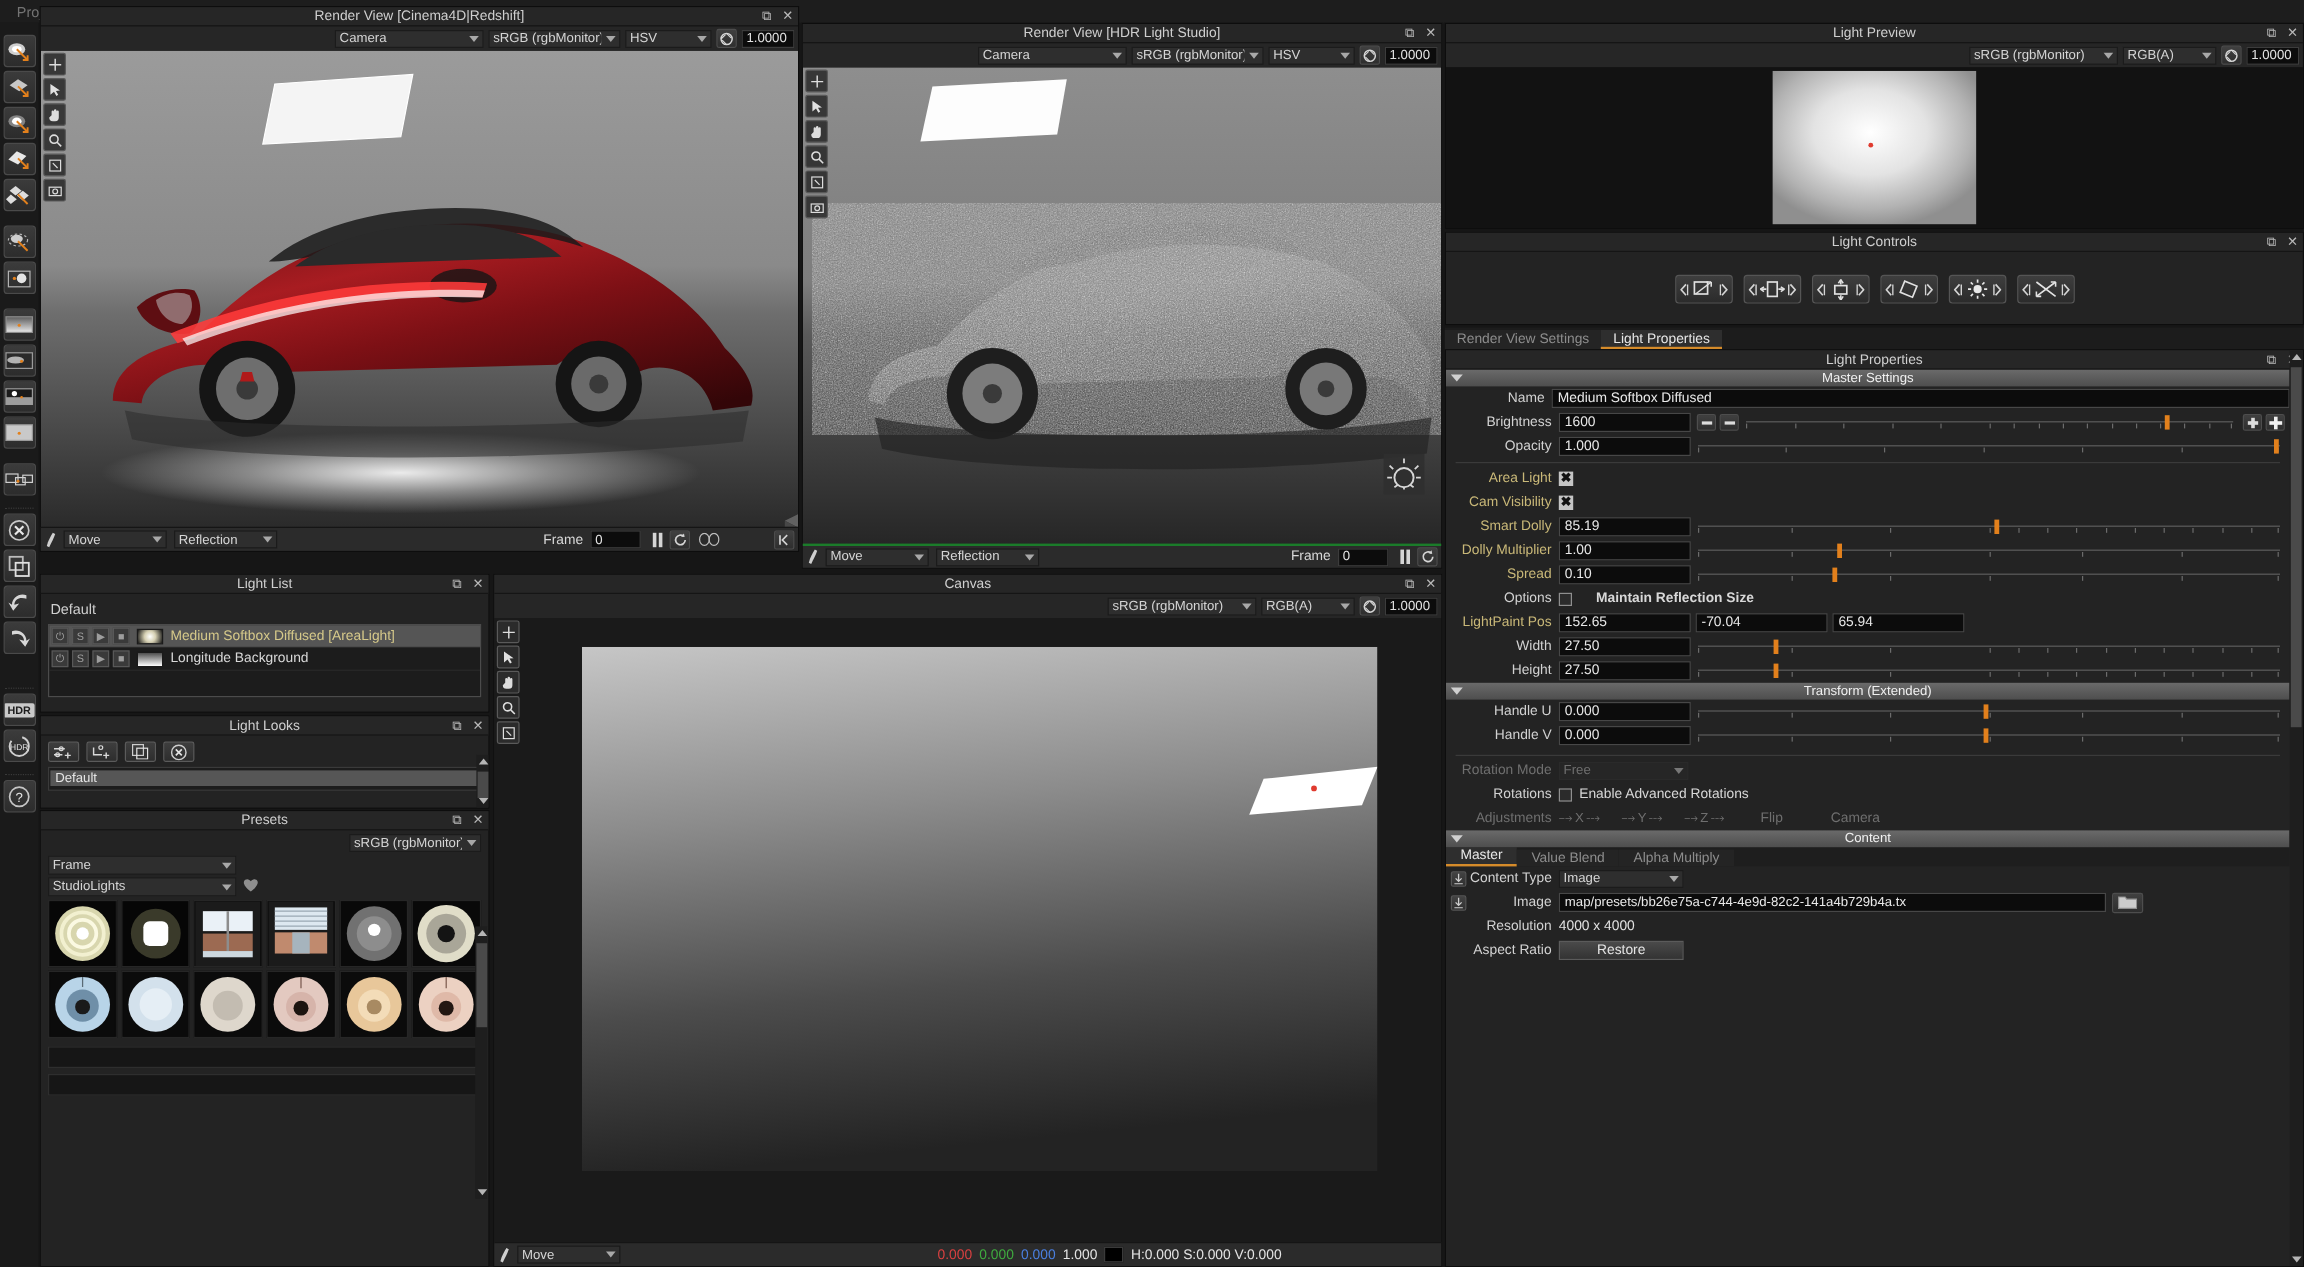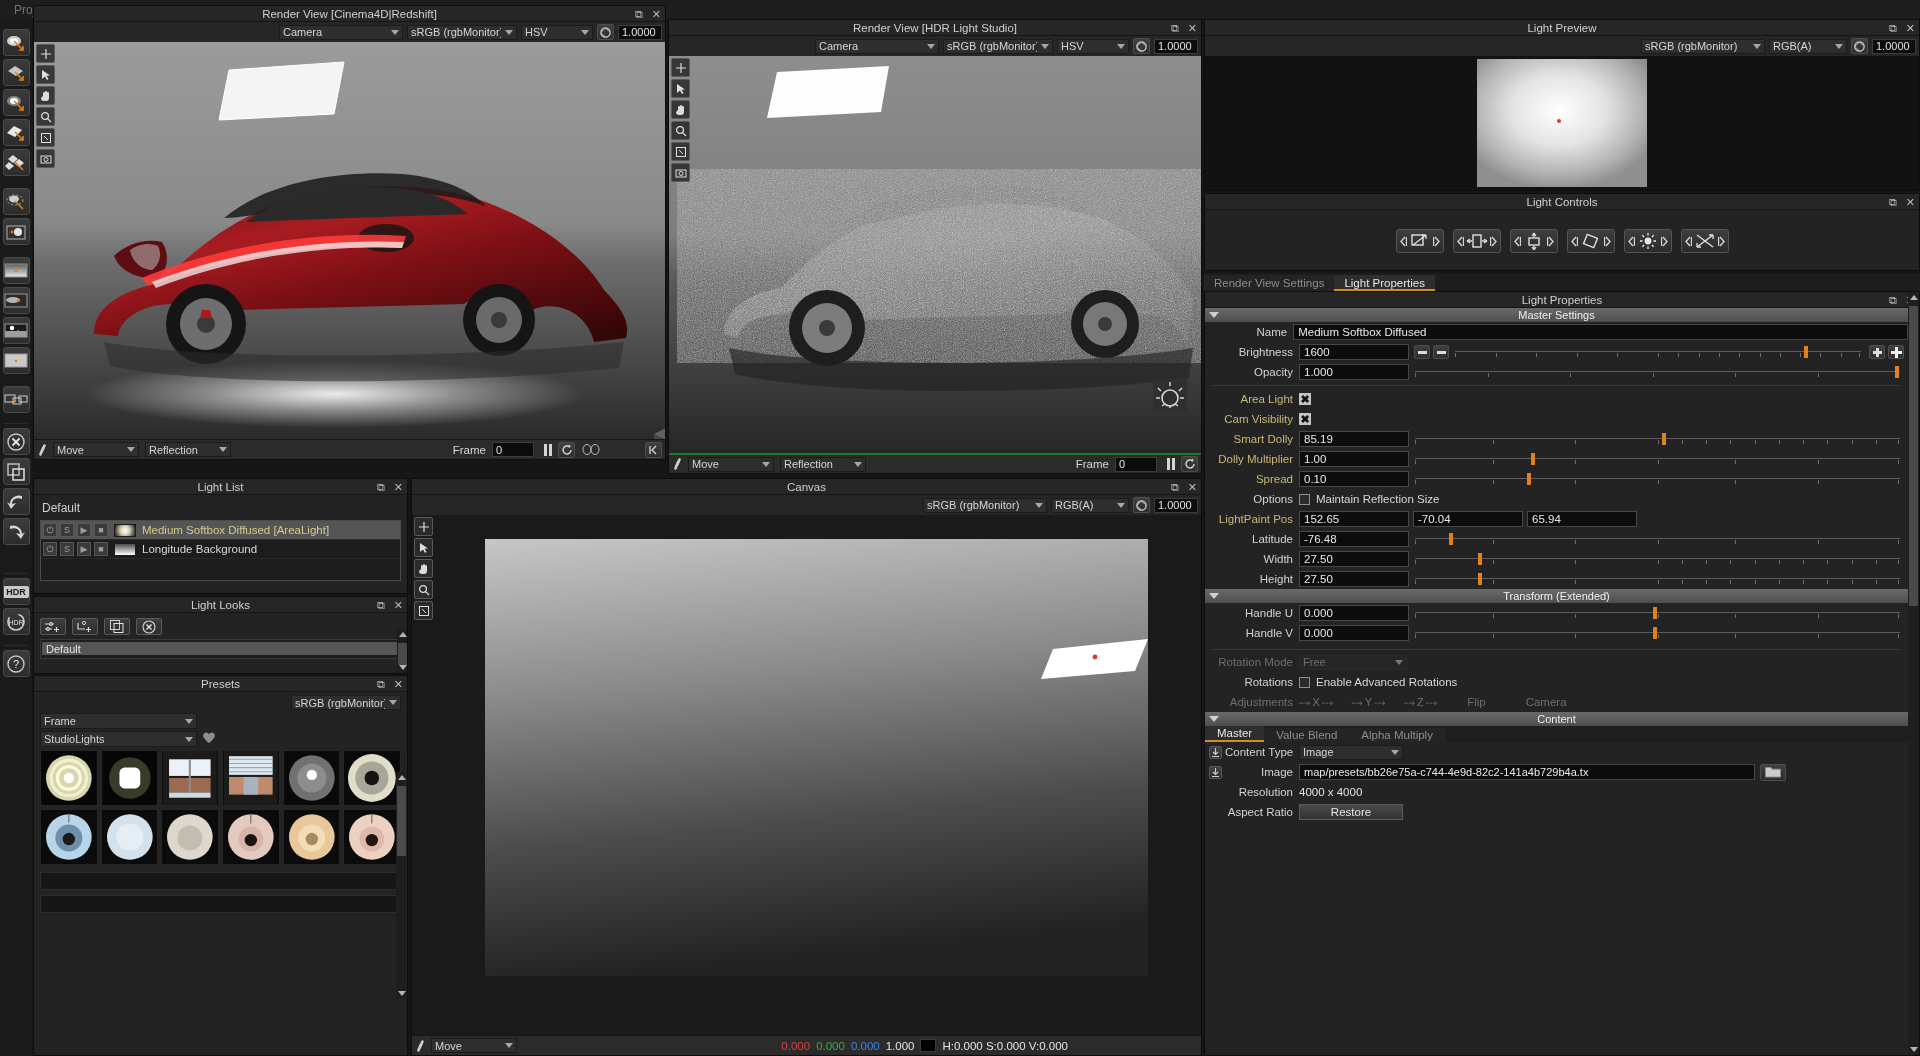--- a/index.html
+++ b/index.html
@@ -907,48 +907,31 @@
               <i style="left:83%"></i>
               <i style="left:99.5%"></i>
             </div>
           <div class="hnd" style="left:23%"></div>
         </div>
       </div>
 
       <div class="prow">
         <div class="plabel">Options</div>
         <span class="chk"></span>
-        <span style="margin-left:6px; font-size:11.5px;">Maintain Reflection Size</span>
+        <span style="margin-left:20px; font-size:11.5px;font-weight:bold;">Maintain Reflection Size</span>
       </div>
 
       <div class="prow">
         <div class="plabel gold">LightPaint Pos</div>
         <div class="pfield" style="width:110px;">152.65</div>
         <div class="pfield" style="width:110px; margin-left:4px;">-70.04</div>
         <div class="pfield" style="width:110px; margin-left:4px;">65.94</div>
       </div>
 
 
-      <div class="prow">
-        <div class="plabel">Latitude</div>
-        <div class="pfield" style="width:110px;">-76.48</div>
-        <div class="slider">
-          <div class="trk"></div>
-          <div class="ticks">
-              <i style="left:0%"></i>
-              <i style="left:16%"></i>
-              <i style="left:33%"></i>
-              <i style="left:50%"></i>
-              <i style="left:66%"></i>
-              <i style="left:83%"></i>
-              <i style="left:99.5%"></i>
-            </div>
-          <div class="hnd" style="left:7%"></div>
-        </div>
-      </div>
 
 
       <div class="prow">
         <div class="plabel">Width</div>
         <div class="pfield" style="width:110px;">27.50</div>
         <div class="slider">
           <div class="trk"></div>
           <div class="ticks">
               <i style="left:0%"></i>
               <i style="left:16%"></i>

